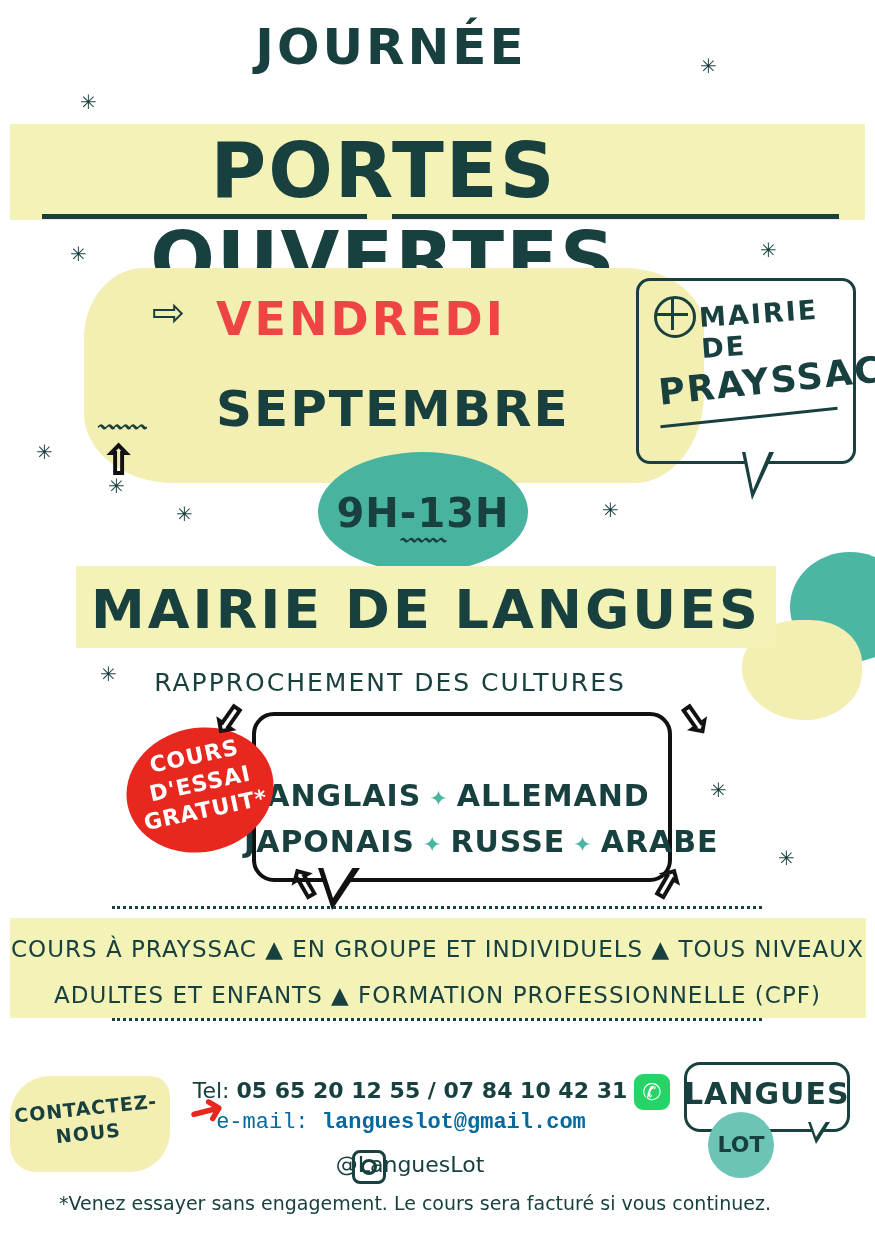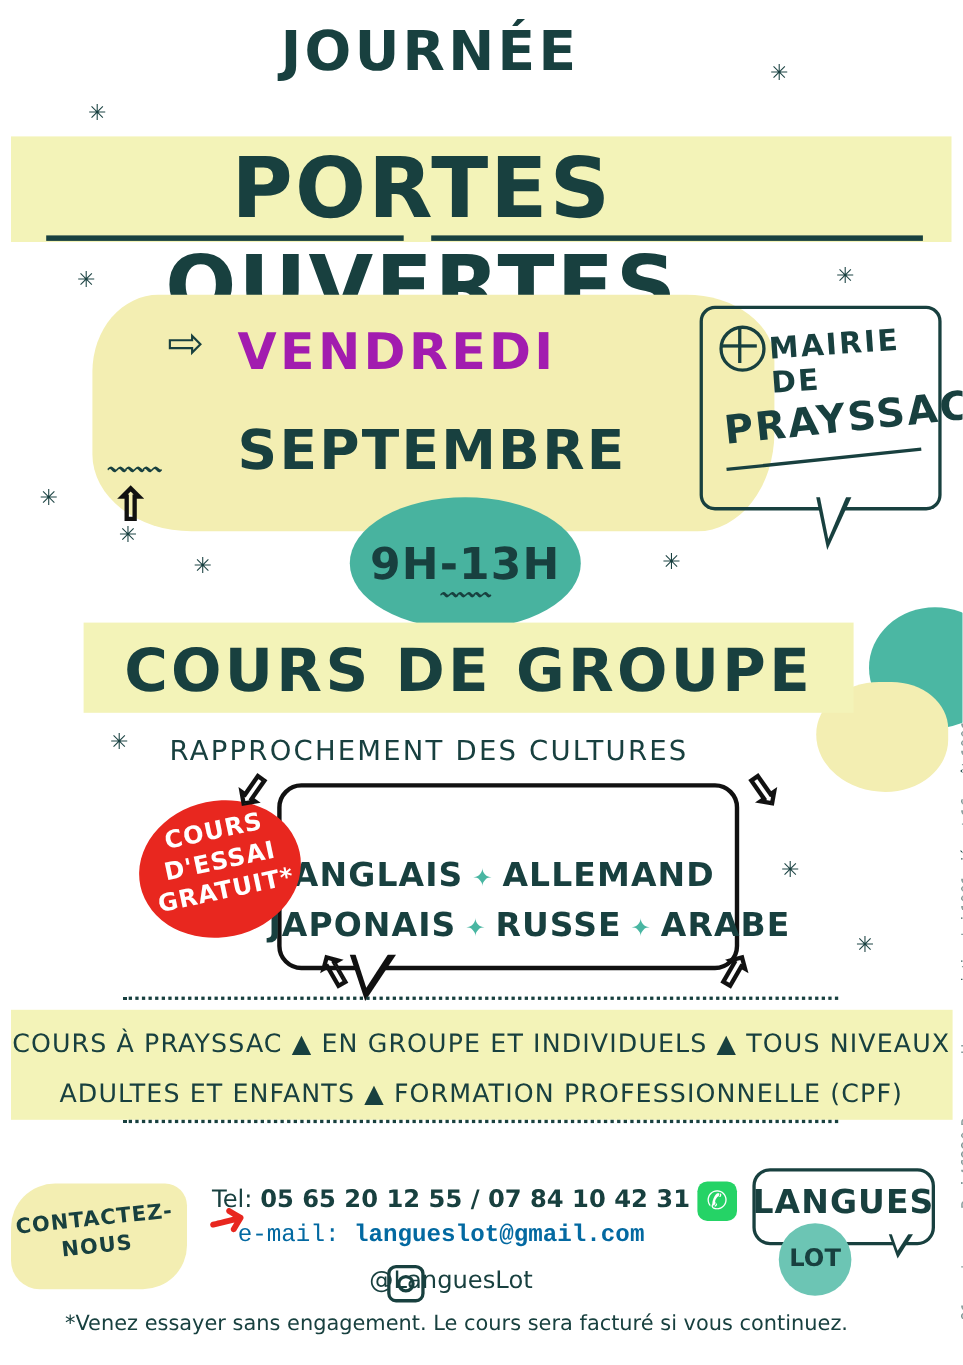--- a/index.html
+++ b/index.html
@@ -88,21 +88,21 @@
     border-radius: 60px 80px 70px 90px / 70px 60px 90px 70px;
   }
   .vendredi {
     position: absolute;
     left: 216px;
     top: 292px;
     font-family: "DejaVu Sans", sans-serif;
     font-weight: bold;
     font-size: 46px;
     letter-spacing: 3px;
-    color: #a21caf;
+    color: #ef4444;
   }
   .twelve {
     position: absolute;
     left: 110px;
     top: 334px;
     font-family: "DejaVu Sans", sans-serif;
     font-weight: bold;
     font-size: 72px;
     color: #18403f;
   }
@@ -629,21 +629,21 @@
   <div class="mairie-tail-inner"></div>
   <div class="mairie-globe"></div>
   <div class="mairie-line1">MAIRIE DE</div>
   <div class="mairie-line2">PRAYSSAC</div>
   <div class="mairie-underline"></div>
 
   <div class="blob-teal"></div>
   <div class="blob-yellow-right"></div>
 
   <div class="cdl-band"></div>
-  <div class="cdl-text">COURS DE GROUPE</div>
+  <div class="cdl-text">MAIRIE DE LANGUES</div>
   <div class="rapprochement">RAPPROCHEMENT DES CULTURES</div>
 
   <div class="lang-bubble"></div>
   <div class="lang-tail"></div>
   <div class="lang-tail-inner"></div>
 
   <div class="lang-row lang-r2">
     <span>ANGLAIS</span><span class="sep">✦</span><span>ALLEMAND</span>
   </div>
   <div class="lang-row lang-r3">

